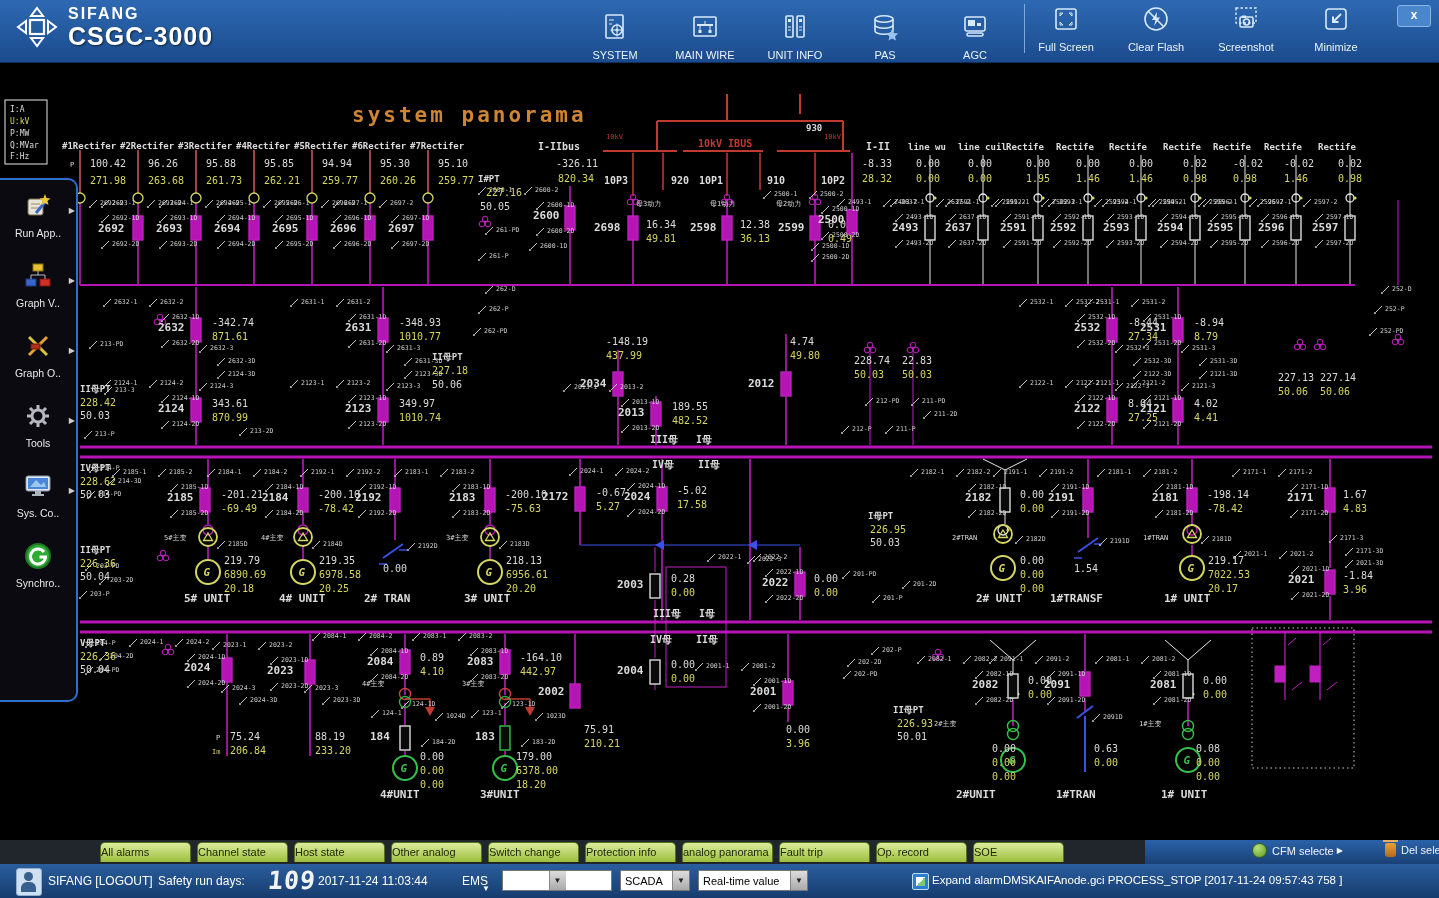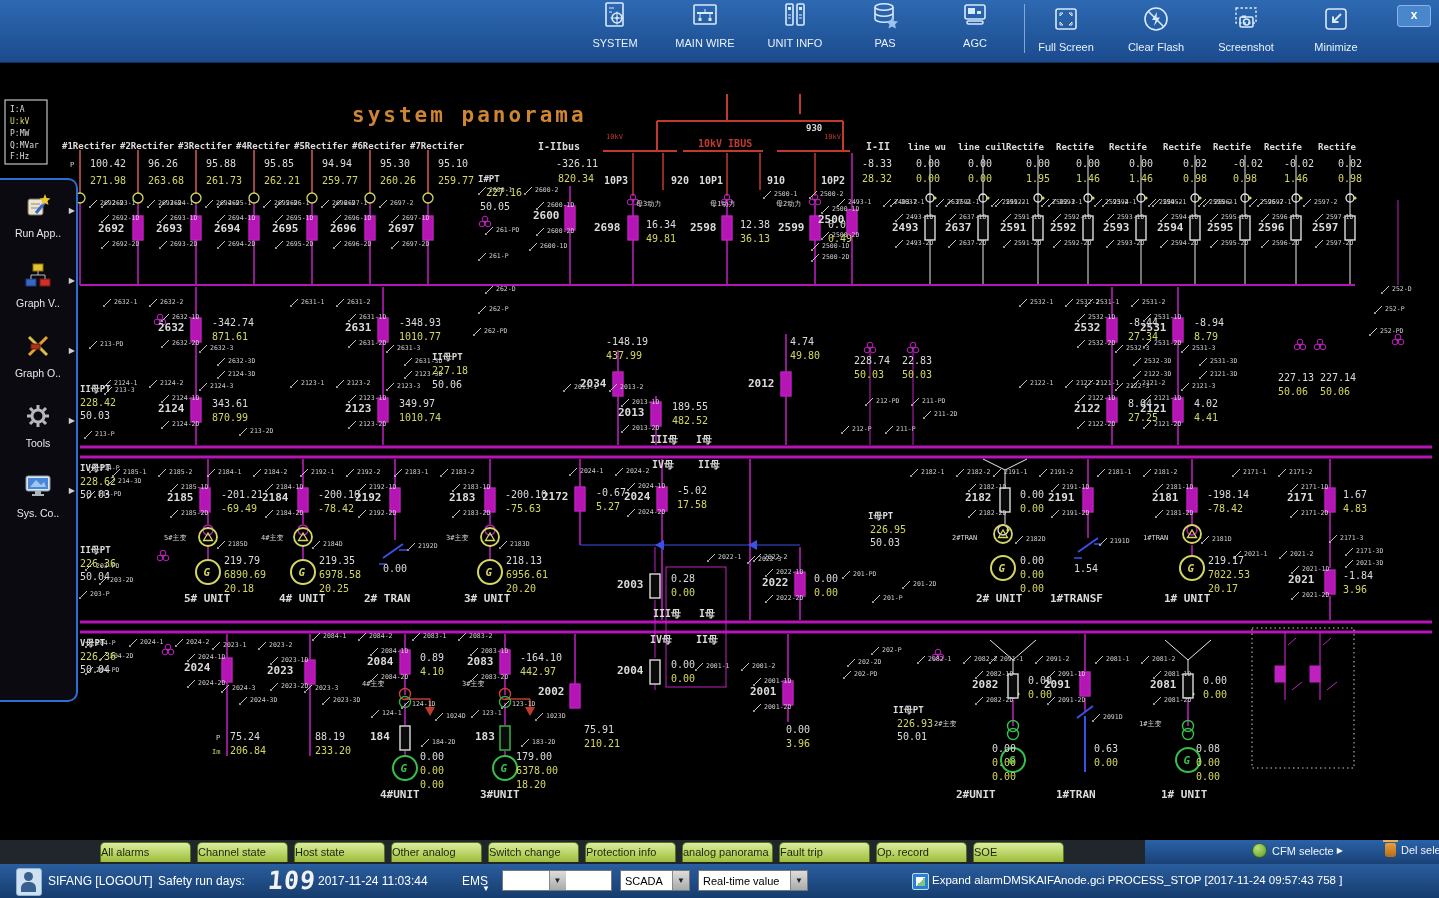--- a/index.html
+++ b/index.html
@@ -3,21 +3,21 @@
 <meta charset="utf-8">
 <style>
   html,body{margin:0;padding:0;background:#000;width:1439px;height:898px;overflow:hidden;}
   .root{position:relative;width:1439px;height:898px;font-family:"Liberation Sans",sans-serif;}
   
   header{position:absolute;left:0;top:0;width:1439px;height:62px;background:linear-gradient(180deg,#2d69b2,#1b4b8d);border-bottom:1px solid #0d2f5e;z-index:6;}
   .brand{position:absolute;left:14px;top:4px;display:flex;align-items:center;}
   .brand-text{margin-left:8px;color:#fff;}
   .brand-name{font-size:16px;font-weight:bold;letter-spacing:2px;line-height:18px;}
   .brand-product{font-size:25px;font-weight:bold;letter-spacing:1px;line-height:26px;text-shadow:1px 1px 2px #123;}
-  .nav-group{position:absolute;left:574px;top:0;display:flex;}
+  .nav-group{position:absolute;left:574px;top:12px;display:flex;}
   .win-group{position:absolute;left:1024px;top:4px;display:flex;border-left:1px solid #7fa8d9;padding-left:0;}
   .hicon-item{width:82px;margin-right:8px;display:flex;flex-direction:column;align-items:center;cursor:pointer;}
   .hicon-item svg{width:30px;height:30px;}
   .hicon-label{margin-top:3px;font-size:11px;color:#e8f2fc;white-space:nowrap;}
   .close-btn{position:absolute;right:8px;top:5px;width:32px;height:20px;background:#4a86cc;border:1px solid #8ab4e4;border-radius:3px;color:#fff;font-size:12px;font-weight:bold;text-align:center;line-height:19px;cursor:pointer;}
   
   aside{position:absolute;left:0;top:178px;width:78px;height:524px;background:#0a0a10;border:2px solid #2b6fd0;border-left:none;border-radius:0 10px 10px 0;z-index:6;box-sizing:border-box;}
   .side-item{position:relative;height:70px;display:flex;flex-direction:column;align-items:center;justify-content:center;cursor:pointer;}
   .side-item svg{width:30px;height:30px;}
   .side-label{margin-top:2px;font-size:10.5px;color:#e8e8e8;white-space:nowrap;}
@@ -1413,20 +1413,33 @@
       <text x="230" y="754" fill="#d6d662" font-size="10" font-family="&quot;DejaVu Sans Mono&quot;,monospace">206.84</text>
       <text x="315" y="740" fill="#dcdcdc" font-size="10" font-family="&quot;DejaVu Sans Mono&quot;,monospace">88.19</text>
       <text x="315" y="754" fill="#d6d662" font-size="10" font-family="&quot;DejaVu Sans Mono&quot;,monospace">233.20</text>
       <text x="584" y="733" fill="#dcdcdc" font-size="10" font-family="&quot;DejaVu Sans Mono&quot;,monospace">75.91</text>
       <text x="584" y="747" fill="#d6d662" font-size="10" font-family="&quot;DejaVu Sans Mono&quot;,monospace">210.21</text>
       <text x="786" y="733" fill="#dcdcdc" font-size="10" font-family="&quot;DejaVu Sans Mono&quot;,monospace">0.00</text>
       <text x="786" y="747" fill="#d6d662" font-size="10" font-family="&quot;DejaVu Sans Mono&quot;,monospace">3.96</text>
     </svg>
 
   <header>
+    <div class="brand">
+      <svg width="46" height="46" viewBox="0 0 46 46">
+        <rect x="16" y="16" width="14" height="14" fill="none" stroke="#fff" stroke-width="2.2"></rect>
+        <polygon points="23,4 29,12 17,12" fill="none" stroke="#fff" stroke-width="2"></polygon>
+        <polygon points="23,42 17,34 29,34" fill="none" stroke="#fff" stroke-width="2"></polygon>
+        <polygon points="4,23 12,17 12,29" fill="none" stroke="#fff" stroke-width="2"></polygon>
+        <polygon points="42,23 34,29 34,17" fill="none" stroke="#fff" stroke-width="2"></polygon>
+      </svg>
+      <div class="brand-text">
+        <div class="brand-name">SIFANG</div>
+        <div class="brand-product">CSGC-3000</div>
+      </div>
+    </div>
     <div class="nav-group" id="nav-items">
         <div class="hicon-item">
           <span><svg viewBox="0 0 30 30">
               <rect x="6" y="3" width="17" height="23" rx="1" fill="none" stroke="#d8e9fa" stroke-width="1.6"></rect>
               <line x1="9" y1="8" x2="14" y2="8" stroke="#d8e9fa"></line>
               <line x1="9" y1="12" x2="12" y2="12" stroke="#d8e9fa"></line>
               <circle cx="17" cy="18" r="5" fill="none" stroke="#d8e9fa" stroke-width="1.6"></circle>
               <circle cx="17" cy="18" r="1.6" fill="#d8e9fa"></circle>
               <line x1="17" y1="11.5" x2="17" y2="24.5" stroke="#d8e9fa"></line>
               <line x1="10.5" y1="18" x2="23.5" y2="18" stroke="#d8e9fa"></line>
@@ -1569,20 +1582,27 @@
         <span><svg viewBox="0 0 30 30">
             <rect x="3" y="5" width="24" height="15" rx="2" fill="#dfe8f0" stroke="#8899aa"></rect>
             <rect x="5" y="7" width="20" height="11" fill="#4a86d8"></rect>
             <polygon points="7,16 13,9 18,14 21,11 23,16" fill="#9cc8f0"></polygon>
             <rect x="12" y="20" width="6" height="3" fill="#aab4bc"></rect>
             <rect x="9" y="23" width="12" height="2" fill="#aab4bc"></rect>
           </svg></span>
         <span class="side-label">Sys. Co..</span>
         <span class="side-arrow">▶</span>
       </div>
+      <div class="side-item">
+        <span><svg viewBox="0 0 30 30">
+            <circle cx="15" cy="15" r="12" fill="#2faa35" stroke="#1c7a24" stroke-width="2"></circle>
+            <path d="M21 11 a7.5 7.5 0 1 0 1.5 5 h-6" fill="none" stroke="#fff" stroke-width="3"></path>
+          </svg></span>
+        <span class="side-label">Synchro..</span>
+      </div>
     </aside>
 
   <div class="tabsbar">
     <div class="blue-right"></div>
     <div class="tabs-row" id="tabs">
         <div class="tab">All alarms</div>
         <div class="tab">Channel state</div>
         <div class="tab">Host state</div>
         <div class="tab">Other analog</div>
         <div class="tab">Switch change</div>

